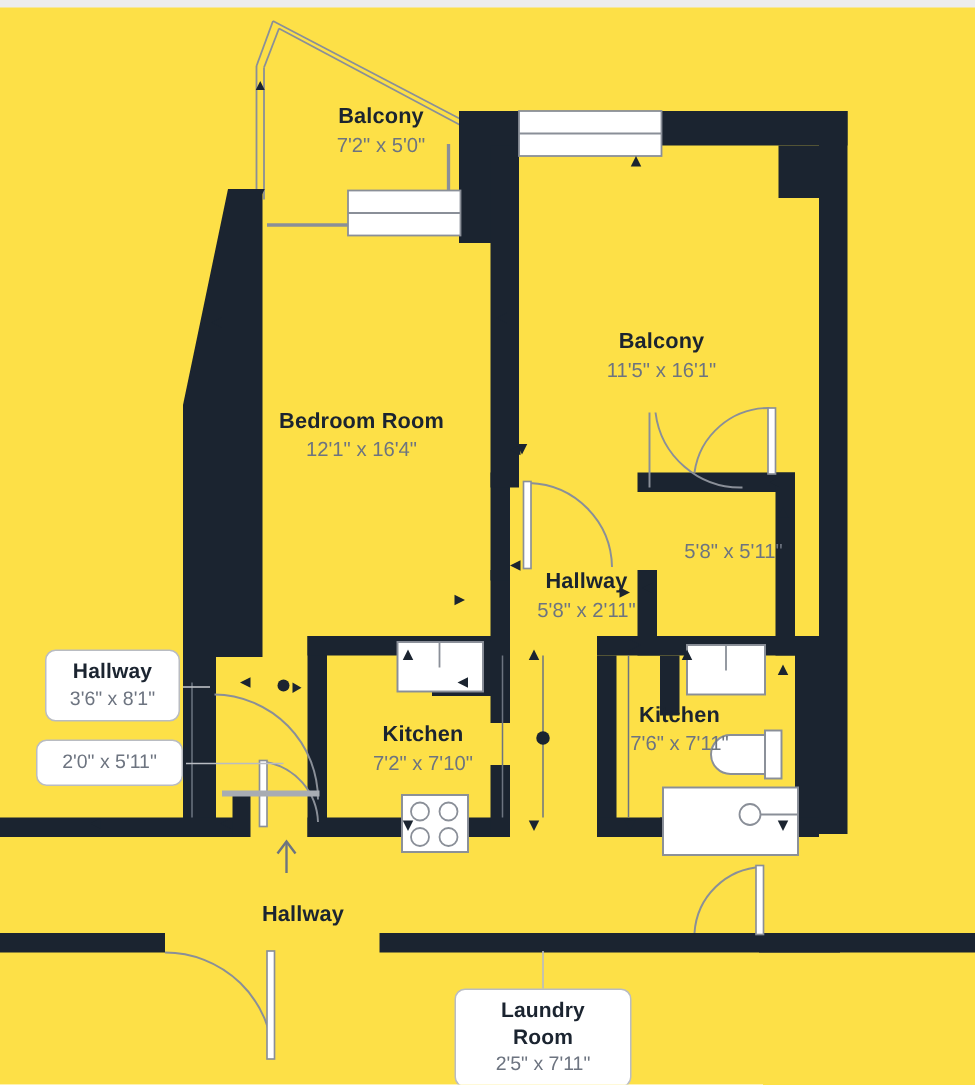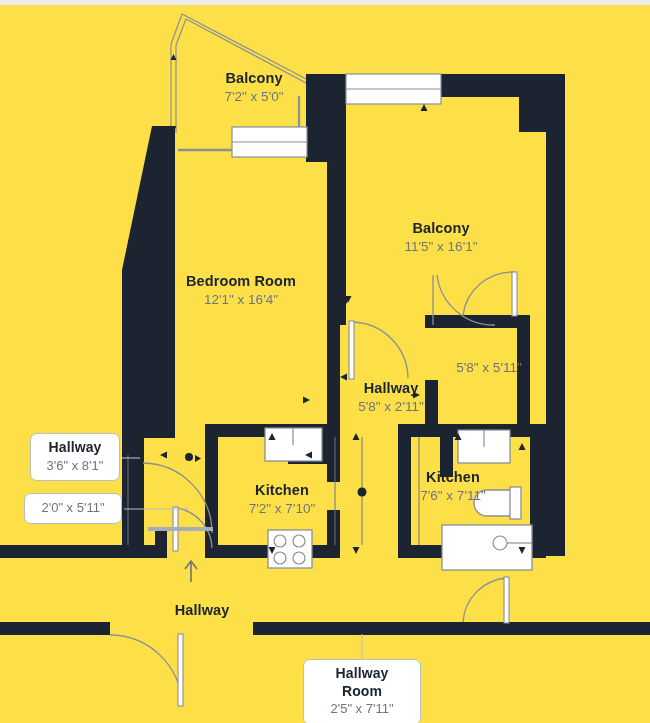--- a/index.html
+++ b/index.html
@@ -294,17 +294,17 @@
   <div class="callout" style="left:30px; top:433px; width:90px;">
     <div class="room-name">Hallway</div>
     <div class="room-dims">3'6" x 8'1"</div>
   </div>
 
   <div class="callout" style="left:24px; top:493px; width:98px;">
     <div class="room-dims">2'0" x 5'11"</div>
   </div>
 
   <div class="callout" style="left:303px; top:659px; width:118px;">
-    <div class="room-name">Hallway Room</div>
+    <div class="room-name">Laundry Room</div>
     <div class="room-dims">2'5" x 7'11"</div>
   </div>
 
 </div>
 
 </body></html>

